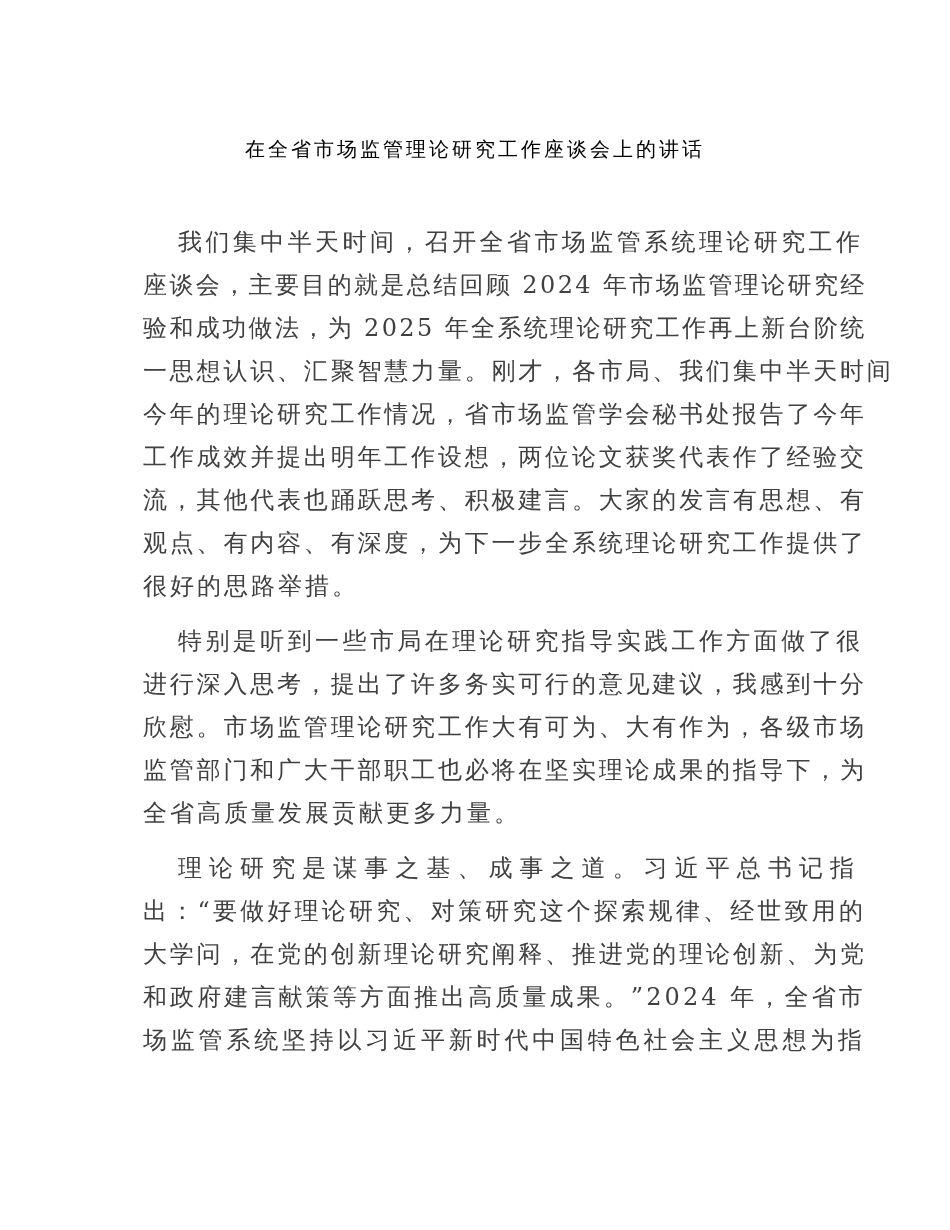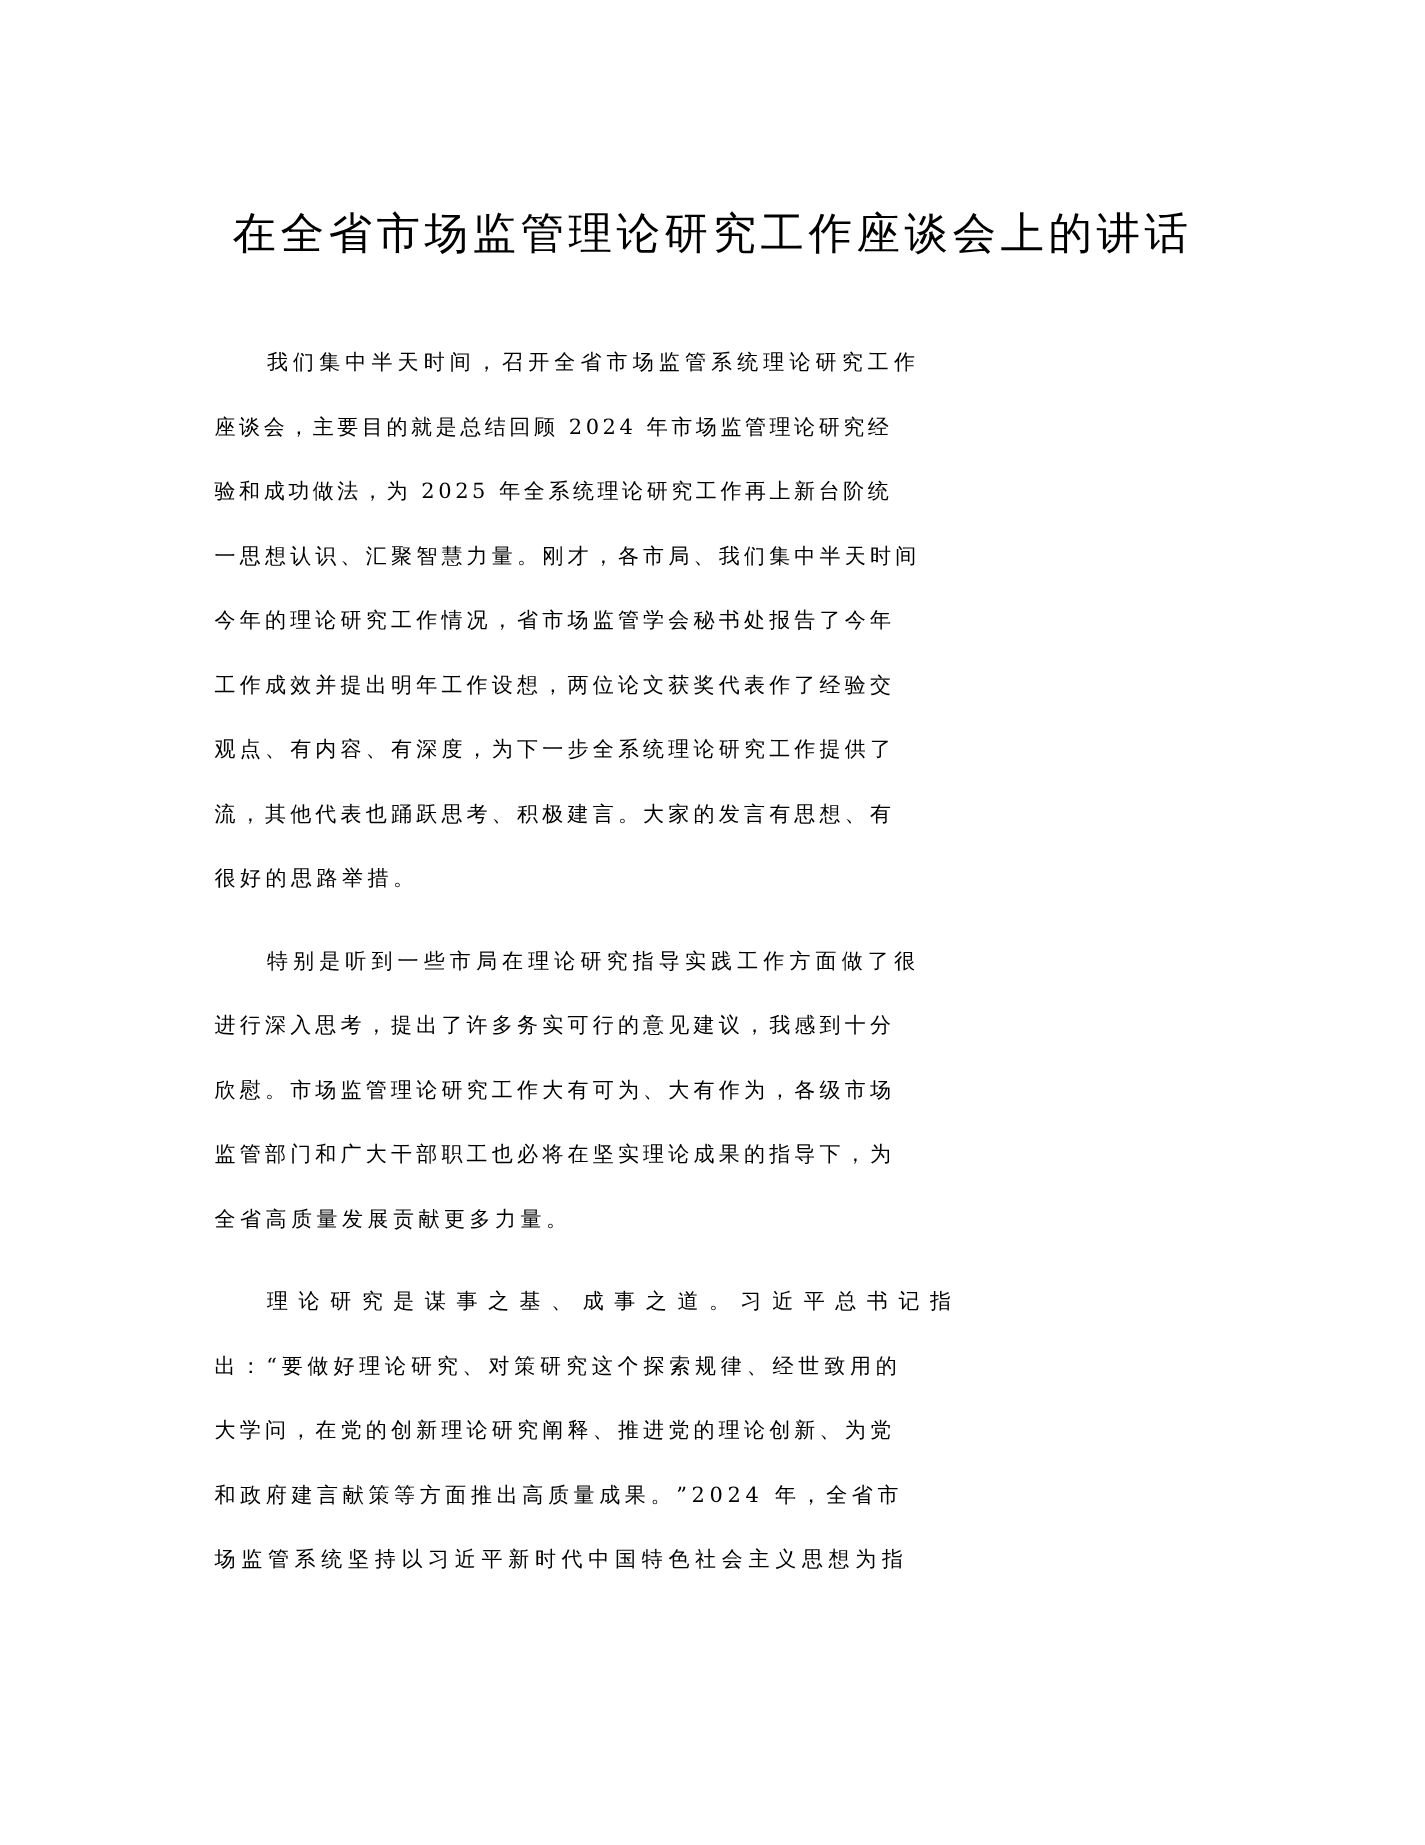--- a/index.html
+++ b/index.html
@@ -22,34 +22,34 @@
       height: 1230px;
       background: #ffffff;
     }
     .title {
       position: absolute;
       left: 0;
       top: 114px;
       width: 950px;
       text-align: center;
       font-family: "DejaVu Sans", "Liberation Sans", sans-serif;
-      font-size: 29px;
+      font-size: 20px;
       line-height: 44px;
       letter-spacing: 3px;
       font-weight: normal;
       color: #000;
     }
     .body-text {
       position: absolute;
       left: 143px;
       top: 221px;
       width: 667px;
       font-family: "DejaVu Serif", "Liberation Serif", serif;
-      font-size: 14px;
-      color: #000000;
+      font-size: 24px;
+      color: #404040;
     }
     .para {
       margin: 0 0 12px 0;
     }
     .line {
       display: block;
       height: 43px;
       line-height: 43px;
       text-align: justify;
       text-align-last: justify;
@@ -75,22 +75,22 @@
   <h1 class="title">在全省市场监管理论研究工作座谈会上的讲话</h1>
 
   <div class="body-text">
     <div class="para">
       <span class="line indent" style="white-space: nowrap; word-break: break-all; letter-spacing: 3.41667px; text-align: left; text-align-last: left;">我们集中半天时间，召开全省市场监管系统理论研究工作</span>
       <span class="line" style="white-space: nowrap; word-break: break-all; letter-spacing: 2.37985px; text-align: right; text-align-last: left;">座谈会，主要目的就是总结回顾 2024 年市场监管理论研究经</span>
       <span class="line" style="white-space: nowrap; word-break: break-all; letter-spacing: 2.37985px; text-align: left; text-align-last: left;">验和成功做法，为 2025 年全系统理论研究工作再上新台阶统</span>
       <span class="line" style="white-space: nowrap; word-break: break-all; letter-spacing: 2.80769px; text-align: left; text-align-last: left;">一思想认识、汇聚智慧力量。刚才，各市局、我们集中半天时间</span>
       <span class="line" style="white-space: nowrap; word-break: break-all; letter-spacing: 2.80769px; text-align: right; text-align-last: left;">今年的理论研究工作情况，省市场监管学会秘书处报告了今年</span>
       <span class="line" style="white-space: nowrap; word-break: break-all; letter-spacing: 2.80769px; text-align: left; text-align-last: left;">工作成效并提出明年工作设想，两位论文获奖代表作了经验交</span>
+      <span class="line" style="white-space: nowrap; word-break: break-all; letter-spacing: 2.80769px; text-align: left; text-align-last: left;">流，其他代表也踊跃思考、积极建言。大家的发言有思想、有</span>
       <span class="line" style="white-space: nowrap; word-break: break-all; letter-spacing: 2.80769px; text-align: left; text-align-last: left;">观点、有内容、有深度，为下一步全系统理论研究工作提供了</span>
-      <span class="line" style="white-space: nowrap; word-break: break-all; letter-spacing: 2.80769px; text-align: left; text-align-last: left;">流，其他代表也踊跃思考、积极建言。大家的发言有思想、有</span>
       <span class="line last">很好的思路举措。</span>
     </div>
 
     <div class="para">
       <span class="line indent" style="white-space: nowrap; word-break: break-all; letter-spacing: 3.41667px; text-align: left; text-align-last: left;">特别是听到一些市局在理论研究指导实践工作方面做了很</span>
       <span class="line" style="white-space: nowrap; word-break: break-all; letter-spacing: 2.80769px; text-align: left; text-align-last: left;">进行深入思考，提出了许多务实可行的意见建议，我感到十分</span>
       <span class="line" style="white-space: nowrap; word-break: break-all; letter-spacing: 2.80769px; text-align: left; text-align-last: left;">欣慰。市场监管理论研究工作大有可为、大有作为，各级市场</span>
       <span class="line" style="white-space: nowrap; word-break: break-all; letter-spacing: 2.80769px; text-align: left; text-align-last: left;">监管部门和广大干部职工也必将在坚实理论成果的指导下，为</span>
       <span class="line last">全省高质量发展贡献更多力量。</span>
     </div>

